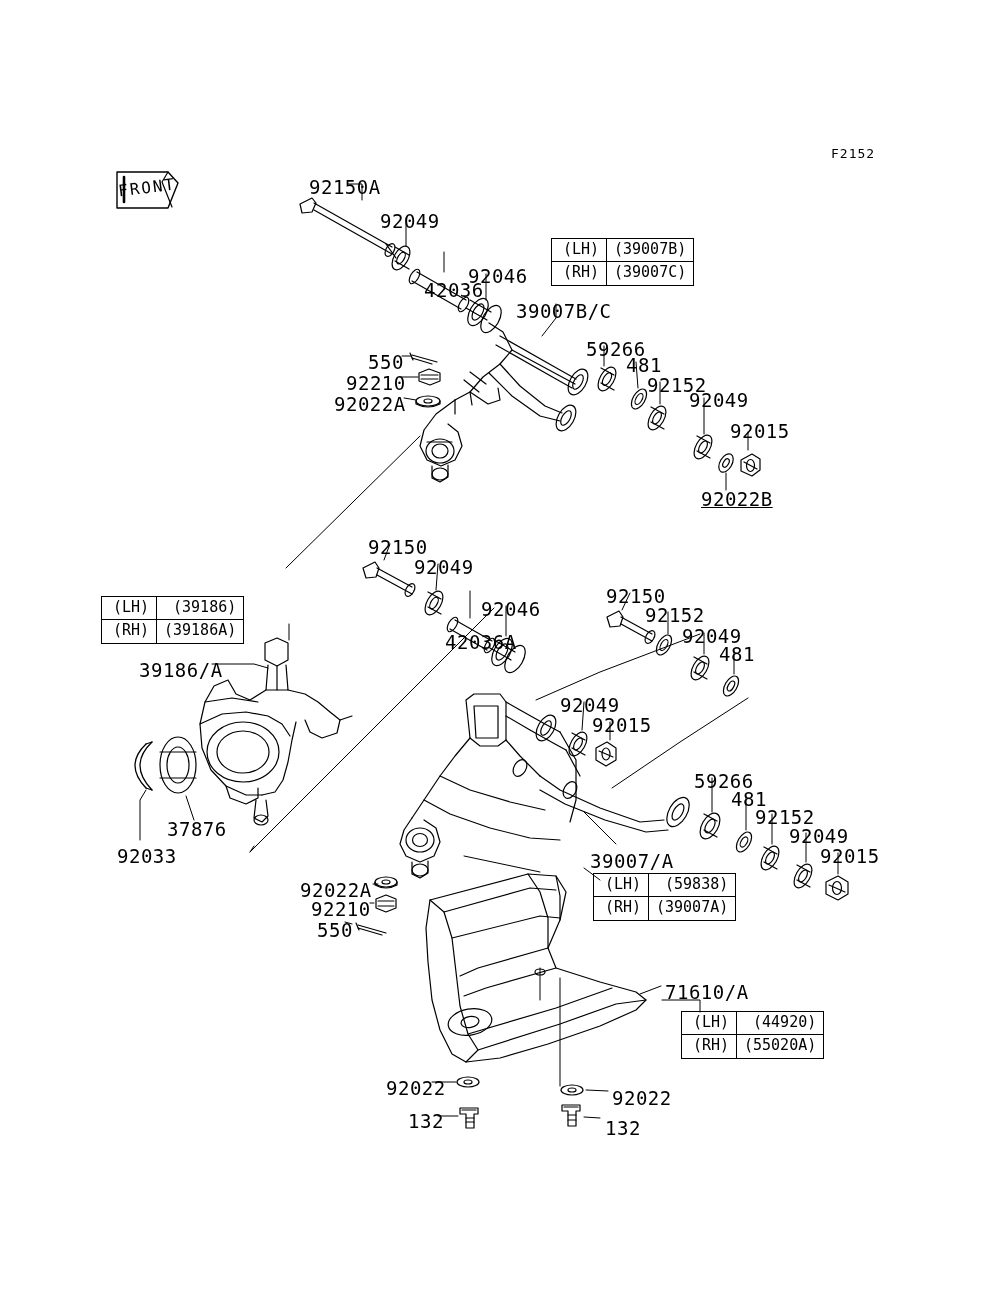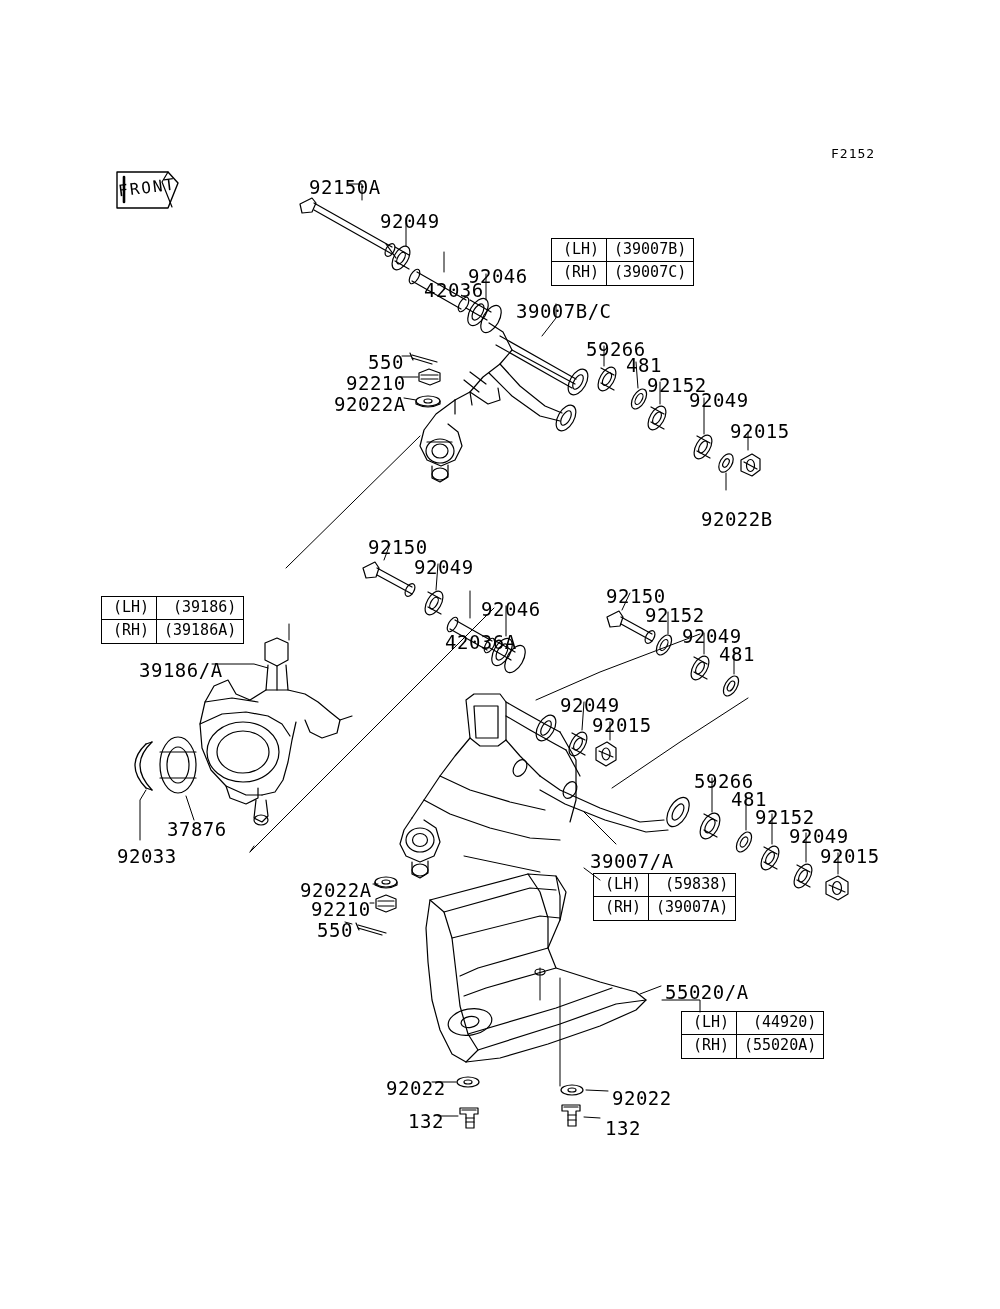--- a/index.html
+++ b/index.html
@@ -448,21 +448,21 @@
   <div class="lbl" style="left:309px; top:176px;">92150A</div>
   <div class="lbl" style="left:380px; top:210px;">92049</div>
   <div class="lbl" style="left:424px; top:242px;margin-top:37px;">42036</div>
   <div class="lbl" style="left:468px; top:265px;">92046</div>
   <div class="lbl" style="left:516px; top:300px;">39007B/C</div>
   <div class="lbl" style="left:586px; top:338px;">59266</div>
   <div class="lbl" style="left:626px; top:354px;">481</div>
   <div class="lbl" style="left:647px; top:374px;">92152</div>
   <div class="lbl" style="left:689px; top:389px;">92049</div>
   <div class="lbl" style="left:730px; top:420px;">92015</div>
-  <div class="lbl" style="left:701px; top:508px;">92022B</div>
+  <div class="lbl" style="left:701px; top:488px;text-decoration:underline;">92022B</div>
   <div class="lbl" style="left:368px; top:351px;">550</div>
   <div class="lbl" style="left:346px; top:372px;">92210</div>
   <div class="lbl" style="left:334px; top:393px;">92022A</div>
   <div class="lbl" style="left:368px; top:536px;">92150</div>
   <div class="lbl" style="left:414px; top:556px;">92049</div>
   <div class="lbl" style="left:445px; top:583px;margin-top:48px;">42036A</div>
   <div class="lbl" style="left:481px; top:598px;">92046</div>
   <div class="lbl" style="left:139px; top:659px;">39186/A</div>
   <div class="lbl" style="left:167px; top:818px;">37876</div>
   <div class="lbl" style="left:117px; top:845px;">92033</div>
@@ -474,19 +474,19 @@
   <div class="lbl" style="left:592px; top:714px;">92015</div>
   <div class="lbl" style="left:694px; top:770px;">59266</div>
   <div class="lbl" style="left:731px; top:788px;">481</div>
   <div class="lbl" style="left:755px; top:806px;">92152</div>
   <div class="lbl" style="left:789px; top:825px;">92049</div>
   <div class="lbl" style="left:820px; top:845px;">92015</div>
   <div class="lbl" style="left:590px; top:850px;">39007/A</div>
   <div class="lbl" style="left:300px; top:879px;">92022A</div>
   <div class="lbl" style="left:311px; top:898px;">92210</div>
   <div class="lbl" style="left:317px; top:919px;">550</div>
-  <div class="lbl" style="left:665px; top:981px;">55020/A</div>
+  <div class="lbl" style="left:665px; top:981px;">71610/A</div>
   <div class="lbl" style="left:386px; top:1077px;">92022</div>
   <div class="lbl" style="left:408px; top:1110px;">132</div>
   <div class="lbl" style="left:612px; top:1087px;">92022</div>
   <div class="lbl" style="left:605px; top:1117px;">132</div>
 
 </div>
 
 </body></html>

